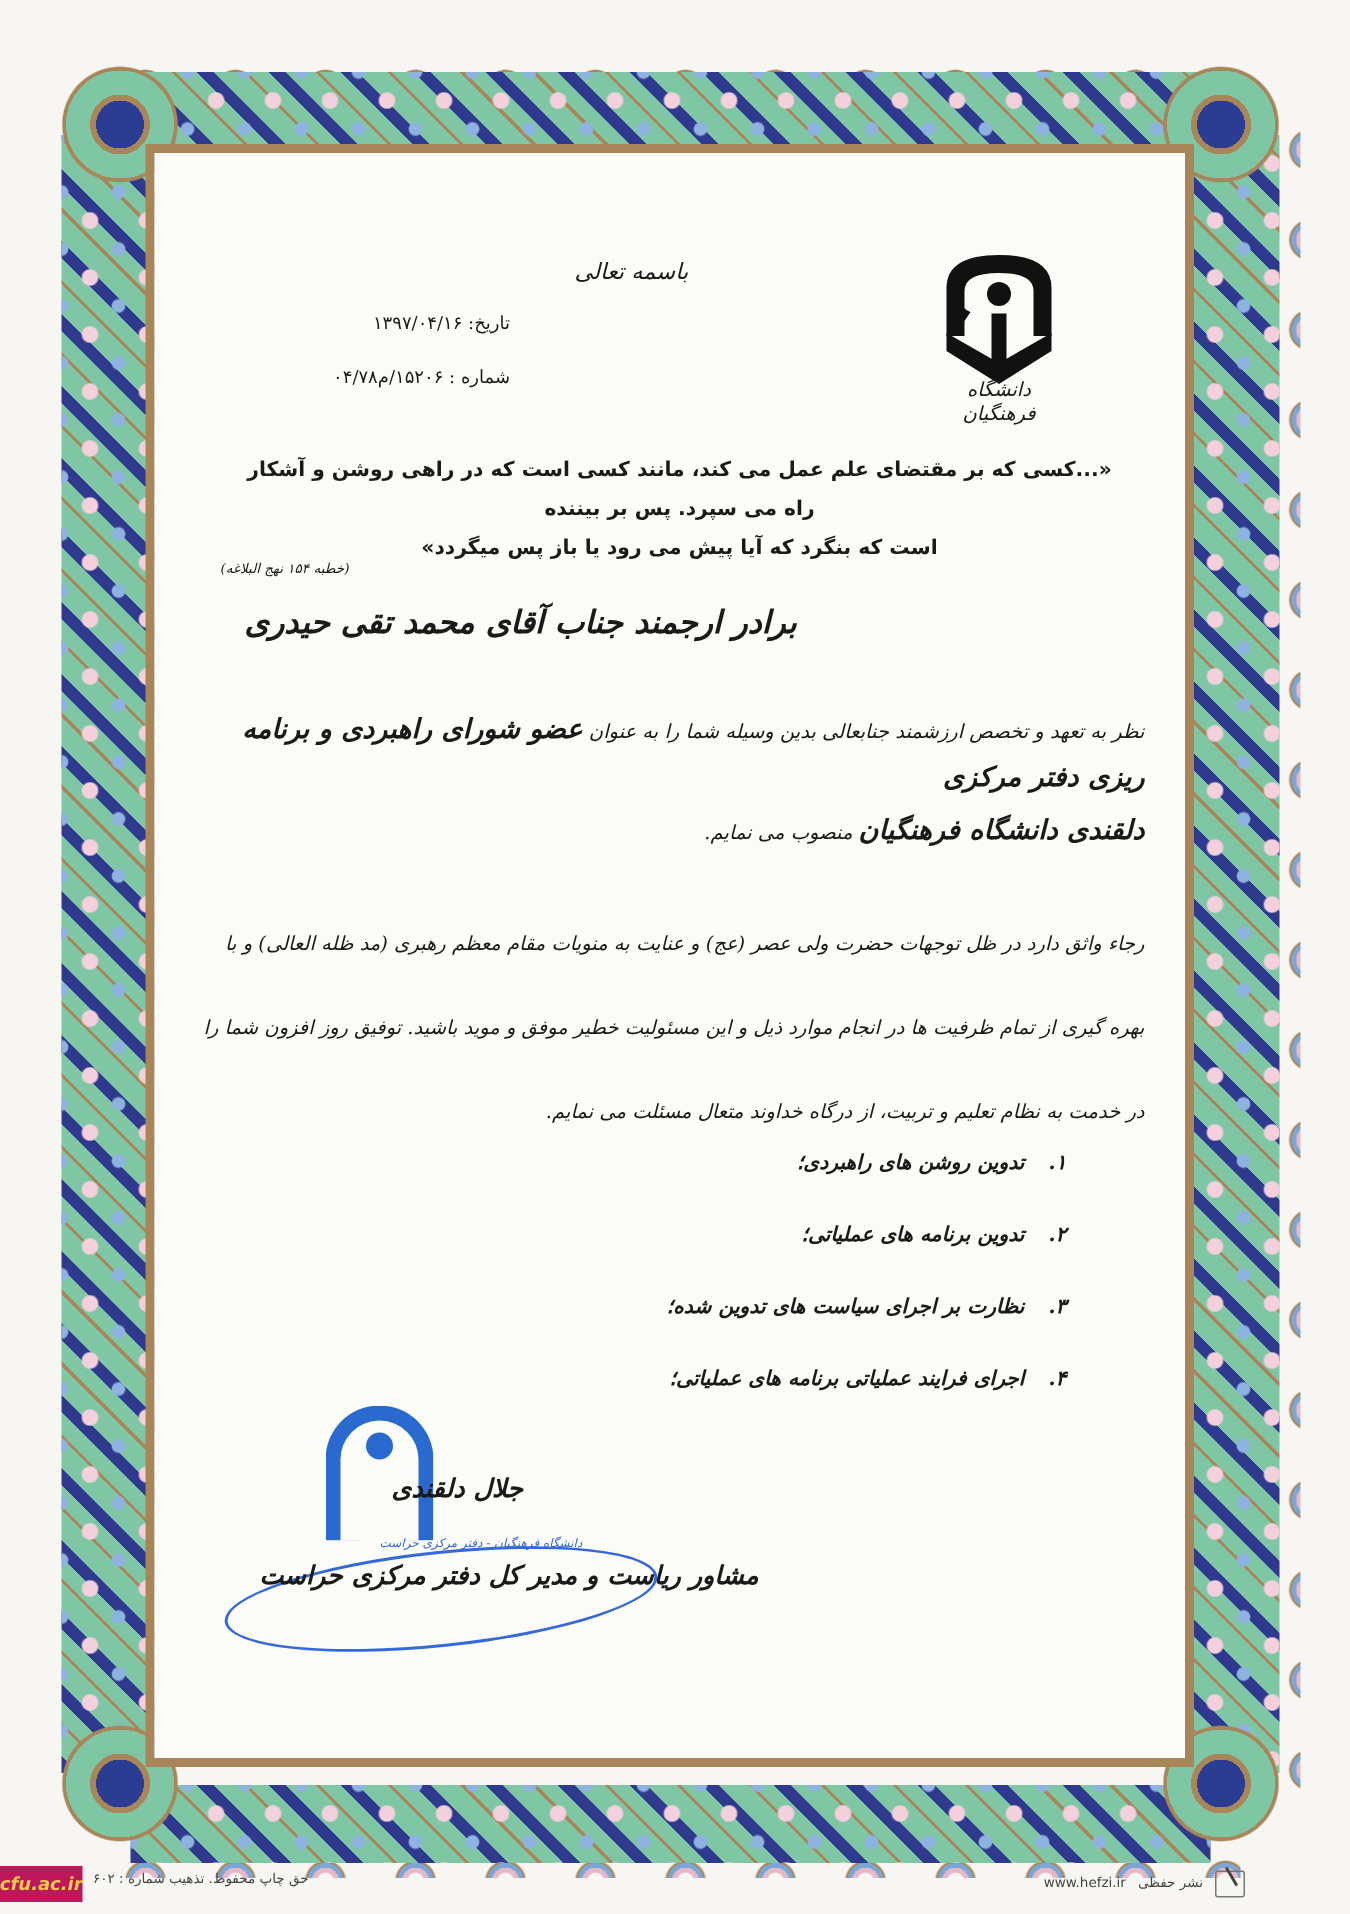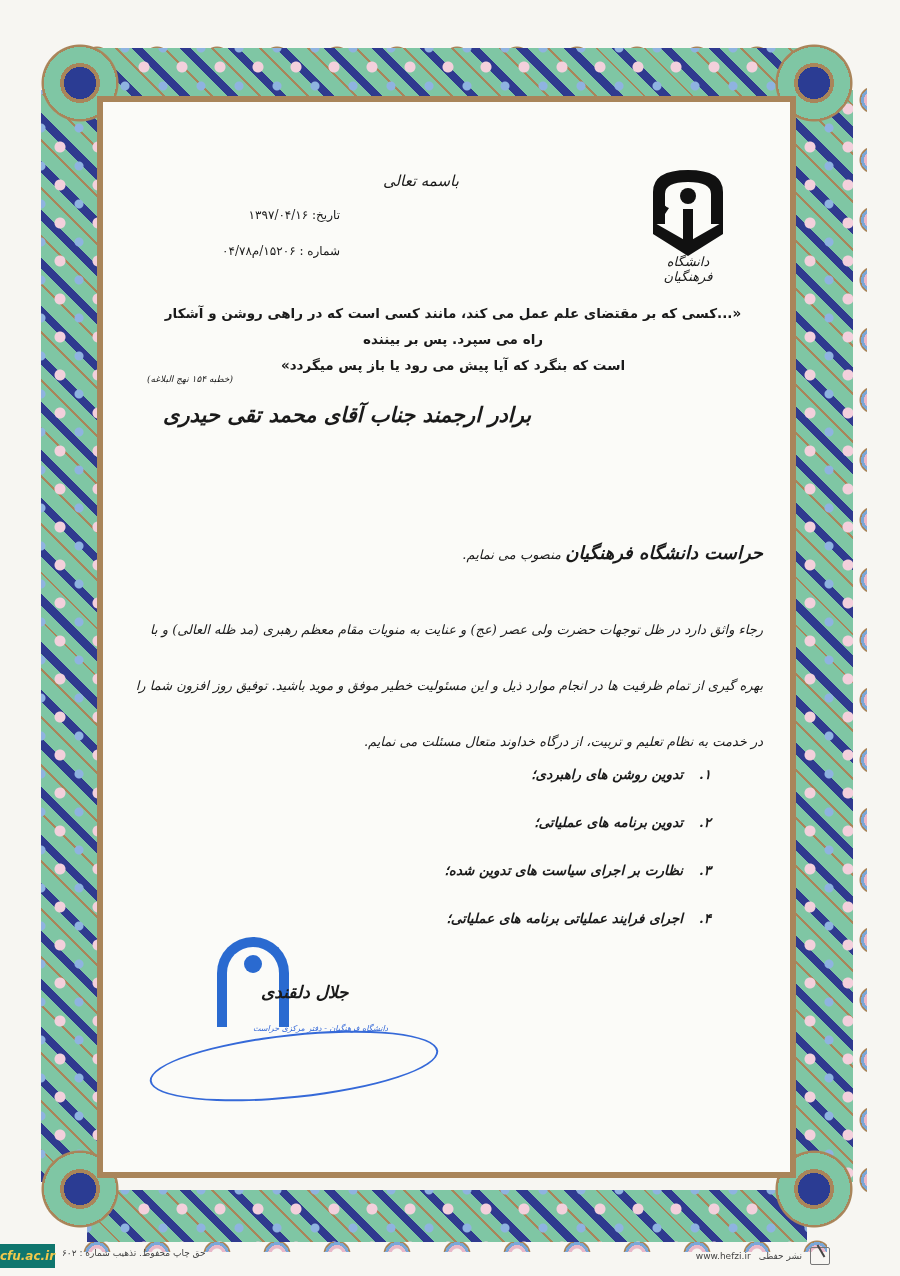--- a/index.html
+++ b/index.html
@@ -56,21 +56,21 @@
   }
 
   
   .page {
     position: absolute;
     left: 103px; top: 102px; width: 687px; height: 1070px;
     background: #fbfbf8;
   }
 
   .logo {
-    position: absolute; left: 540px; top: 62px; width: 90px; height: 120px;
+    position: absolute; left: 518px; top: 62px; width: 90px; height: 120px;
   }
   .logo-caption {
     position: absolute; left: 0; right: 0; bottom: 0;
     text-align: center; font-size: 13px; font-style: italic;
   }
 
   .heading-besm {
     position: absolute; left: 280px; top: 70px; width: 140px;
     text-align: left; font-size: 15px; font-style: italic;
   }
@@ -134,21 +134,21 @@
     font-weight: bold; font-style: italic; white-space: nowrap;
   }
   .sig-stamp-text {
     position: absolute; left: 110px; top: 102px; font-size: 8px;
     color: #3569d8; font-style: italic;
   }
 
   
   .footer-badge {
     position: absolute; left: 0; top: 1244px; width: 55px; height: 24px;
-    background: #0f766e; color: #f2c94c;
+    background: #be185d; color: #f2c94c;
     font-family: "DejaVu Sans", sans-serif; font-size: 12px; font-weight: bold;
     font-style: italic; display: flex; align-items: center; justify-content: center;
     direction: ltr;
   }
   .footer-left {
     position: absolute; left: 62px; top: 1248px;
     font-family: "DejaVu Sans", sans-serif; font-size: 9px; color: #444;
   }
   .footer-right {
     position: absolute; right: 70px; top: 1247px; display: flex; gap: 8px; align-items: center;
@@ -207,22 +207,26 @@
   </div>
 
   <div class="quote">
     <div>«...کسی که بر مقتضای علم عمل می کند، مانند کسی است که در راهی روشن و آشکار راه می سپرد. پس بر بیننده</div>
     <div>است که بنگرد که آیا پیش می رود یا باز پس میگردد»</div>
   </div>
   <div class="quote-src">(خطبه ۱۵۴ نهج البلاغه)</div>
 
   <div class="addressee">برادر ارجمند جناب آقای محمد تقی حیدری</div>
 
+  <div class="para p1">
+    <span>نظر به تعهد و تخصص ارزشمند جنابعالی بدین وسیله شما را به عنوان</span>
+    <span class="big">عضو شورای راهبردی و برنامه ریزی دفتر مرکزی</span>
+  </div>
   <div class="para p1b">
-    <span class="big">حراست دانشگاه فرهنگیان</span>
+    <span class="big">دلقندی دانشگاه فرهنگیان</span>
     <span>منصوب می نمایم.</span>
   </div>
 
   <div class="para p2">رجاء واثق دارد در ظل توجهات حضرت ولی عصر (عج) و عنایت به منویات مقام معظم رهبری (مد ظله العالی) و با بهره گیری از تمام ظرفیت ها در انجام موارد ذیل و این مسئولیت خطیر موفق و موید باشید. توفیق روز افزون شما را در خدمت به نظام تعلیم و تربیت، از درگاه خداوند متعال مسئلت می نمایم.</div>
 
   <ul class="list">
     <li>
       <span class="num">۱.</span>
       <span>تدوین روشن های راهبردی؛</span>
     </li>
@@ -238,20 +242,21 @@
       <span class="num">۴.</span>
       <span>اجرای فرایند عملیاتی برنامه های عملیاتی؛</span>
     </li>
   </ul>
 
   <div class="signature">
     <div class="sig-seal"></div>
     <div class="sig-loop"></div>
     <div class="sig-stamp-text">دانشگاه فرهنگیان - دفتر مرکزی حراست</div>
     <div class="sig-name">جلال دلقندی</div>
+    <div class="sig-title">مشاور ریاست و مدیر کل دفتر مرکزی حراست</div>
   </div>
 </div>
 
 <div class="footer-badge">cfu.ac.ir</div>
 <div class="footer-left">حق چاپ محفوظ. تذهیب شماره : ۶۰۲</div>
 <div class="footer-right">
   <span class="footer-book-icon"></span>
   <span>نشر حفظی</span>
   <span class="footer-url">www.hefzi.ir</span>
 </div>

